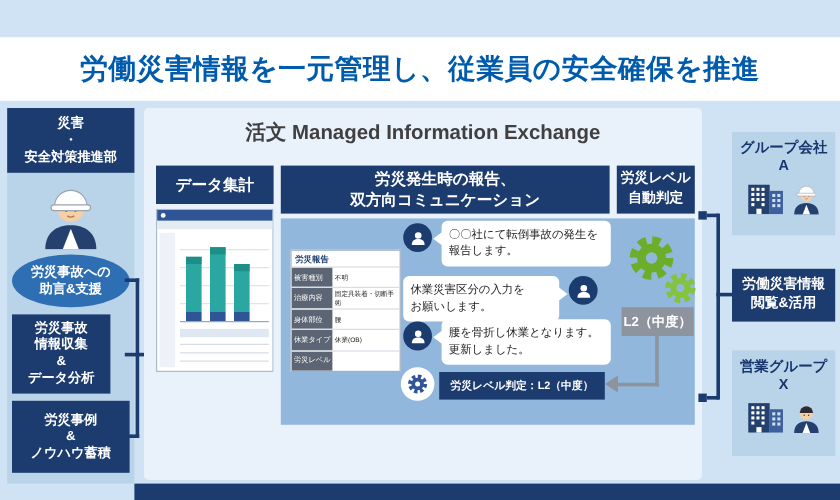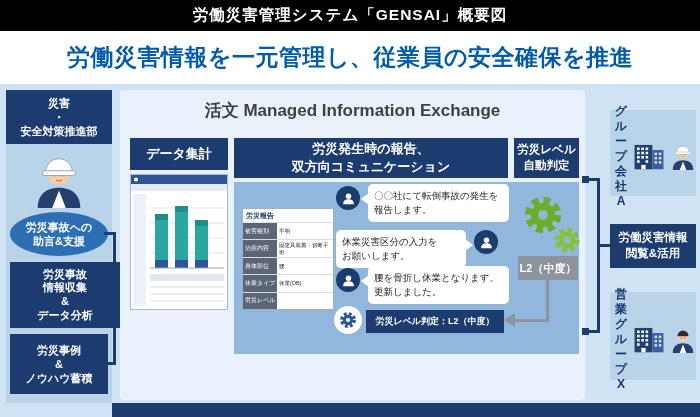--- a/index.html
+++ b/index.html
@@ -12,21 +12,21 @@
   .conn{background:#1c3b6e;}
   .top-bar{left:0;top:0;width:700px;height:31px;background:#000;}
   .top-bar span{color:#fff;font-size:15.5px;font-weight:bold;letter-spacing:1px;}
   .headline{left:0;top:31px;width:700px;height:53px;background:#fff;}
   .headline span{color:#005bac;font-size:23px;font-weight:bold;letter-spacing:.5px;}
   .bottom-strip{left:112px;top:403px;width:588px;height:14px;background:#1c3b6e;}
   .left-panel{left:6px;top:90px;width:106px;height:313px;background:#b9d3e9;}
   .dept{left:6px;top:90px;width:106px;height:54px;font-size:11px;line-height:1.3;}
   .pill{left:10px;top:212px;width:98px;height:44px;background:#2e6fb4;border-radius:50%;
         color:#fff;font-weight:bold;font-size:11px;line-height:1.3;}
-  .collect{left:10px;top:262px;width:110px;height:66px;font-size:11px;line-height:1.25;}
+  .collect{left:10px;top:262px;width:82px;height:66px;font-size:11px;line-height:1.25;}
   .knowhow{left:10px;top:334px;width:98px;height:60px;font-size:11px;line-height:1.3;}
   .center-panel{left:120px;top:90px;width:465px;height:310px;background:#e9f1fb;border-radius:4px;}
   .center-title{left:120px;top:99px;width:465px;color:#404040;font-size:17px;font-weight:bold;}
   .agg-header{left:130px;top:138px;width:98px;height:32px;font-size:13px;}
   .report-header{left:234px;top:138px;width:274px;height:40px;font-size:13px;line-height:1.35;}
   .level-header{left:514px;top:138px;width:65px;height:40px;font-size:11.5px;line-height:1.35;}
   .chat-bg{left:234px;top:182px;width:345px;height:172px;background:#92b7dc;}
   .form-shot{left:242px;top:208px;width:90px;height:100px;background:#fff;border:1px solid #9eb1c4;
              display:flex;flex-direction:column;}
   .form-title{height:13px;display:flex;align-items:center;padding-left:3px;
@@ -48,21 +48,21 @@
   .judge-label{left:366px;top:310px;width:138px;height:23px;font-size:9px;}
   .l2-box{left:518px;top:256px;width:60px;height:24px;background:#8d949e;color:#fff;
           font-weight:bold;font-size:11px;}
   .arrow-v{left:546px;top:280px;width:3px;height:42px;background:#8d949e;}
   .arrow-h{left:515px;top:319px;width:34px;height:3px;background:#8d949e;}
   .arrow-head{left:504px;top:313px;width:0;height:0;border-top:7px solid transparent;
           border-bottom:7px solid transparent;border-right:11px solid #8d949e;}
   .mgmt-bar{left:130px;top:360px;width:449px;height:37px;background:#fff;border:1px solid #c4d3e2;
           display:flex;align-items:center;justify-content:center;gap:10px;
           color:#17366e;font-size:14.5px;font-weight:bold;box-sizing:border-box;}
-  .rbox{width:86px;background:#b9d3e9;display:flex;flex-direction:row;align-items:center;}
+  .rbox{width:86px;background:#b9d3e9;display:flex;flex-direction:column;align-items:center;}
   .rbox .lbl{color:#17366e;font-size:12px;font-weight:bold;line-height:1.25;text-align:center;margin-top:6px;}
   .rbox .icons{display:flex;align-items:flex-end;gap:4px;margin-top:4px;}
   .view-box{left:610px;top:224px;width:86px;height:44px;font-size:11.5px;line-height:1.35;}
 </style>
 </head>
 <body>
 
 <svg width="0" height="0" style="position:absolute" aria-hidden="true">
   <defs>
     <symbol id="bust" viewBox="0 0 24 24">
@@ -130,23 +130,20 @@
       <ellipse cx="11" cy="4" rx="10" ry="3.3" fill="#1c3b6e"></ellipse>
       <ellipse cx="11" cy="22" rx="10" ry="3.3" fill="#1c3b6e"></ellipse>
       <path d="M1,10 A10,3.3 0 0 0 21,10" fill="none" stroke="#9fb6d6" stroke-width="1.3"></path>
       <path d="M1,16 A10,3.3 0 0 0 21,16" fill="none" stroke="#9fb6d6" stroke-width="1.3"></path>
     </symbol>
   </defs>
 </svg>
 
 <div class="stage">
 
-  <div class="abs top-bar flexc">
-    <span>労働災害管理システム「GENSAI」概要図</span>
-  </div>
 
   <div class="abs headline flexc">
     <span>労働災害情報を一元管理し、従業員の安全確保を推進</span>
   </div>
 
   <div class="abs bottom-strip"></div>
 
   <div class="abs left-panel"></div>
   <div class="abs dept navy flexc pre">災害
 ・

